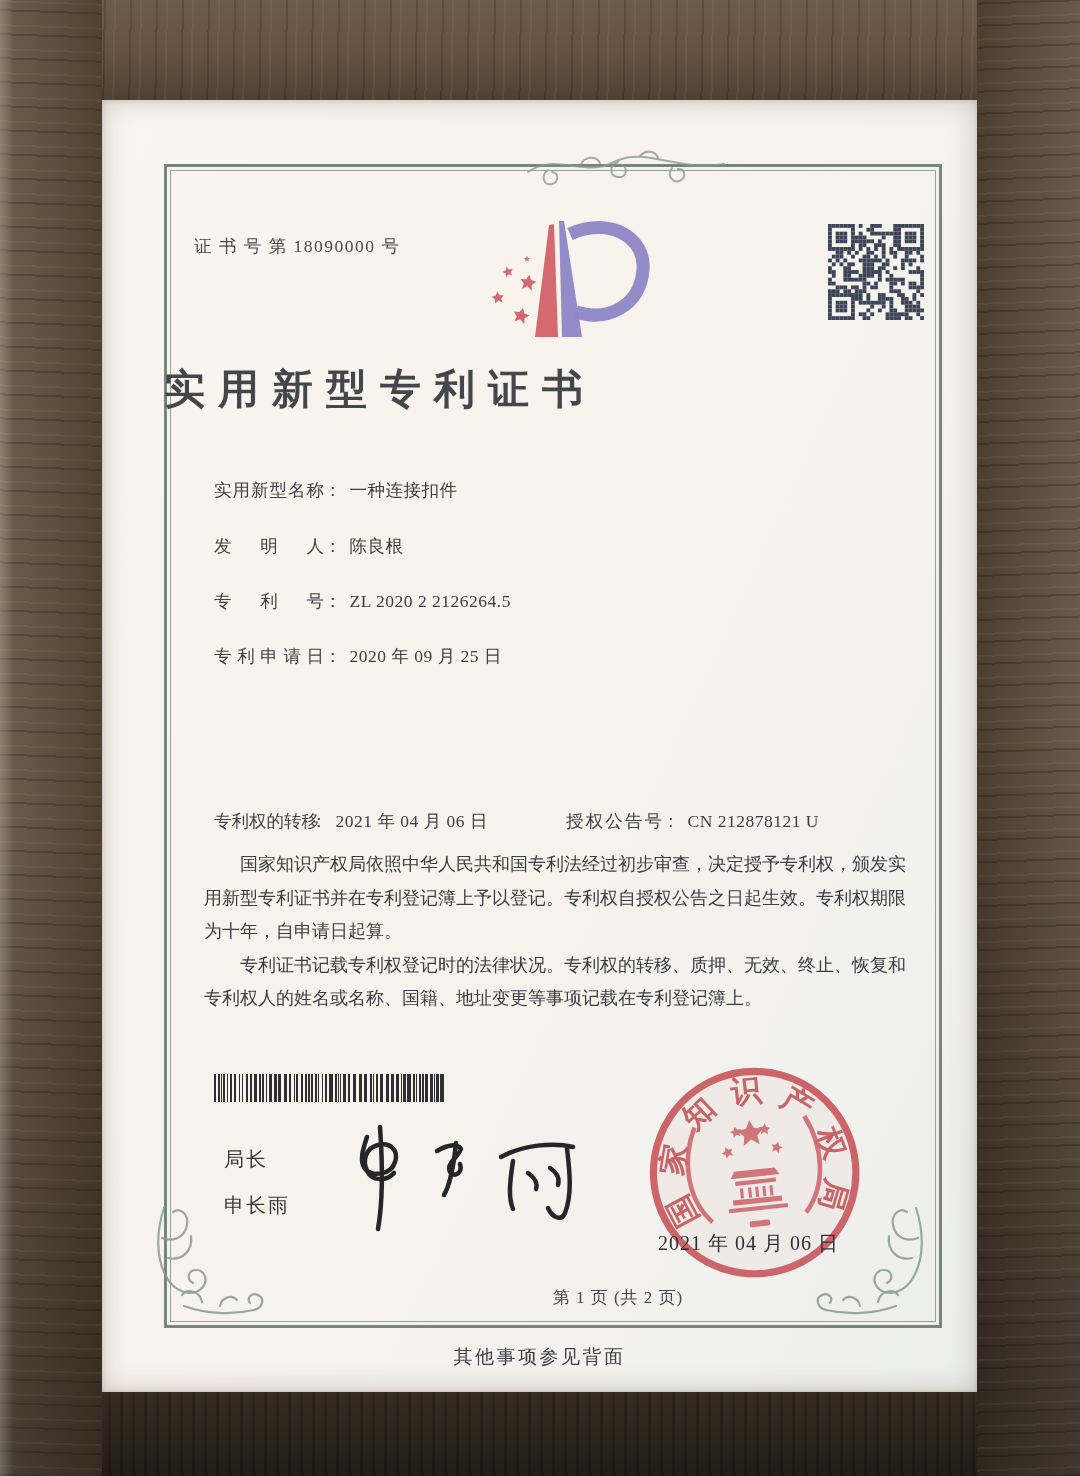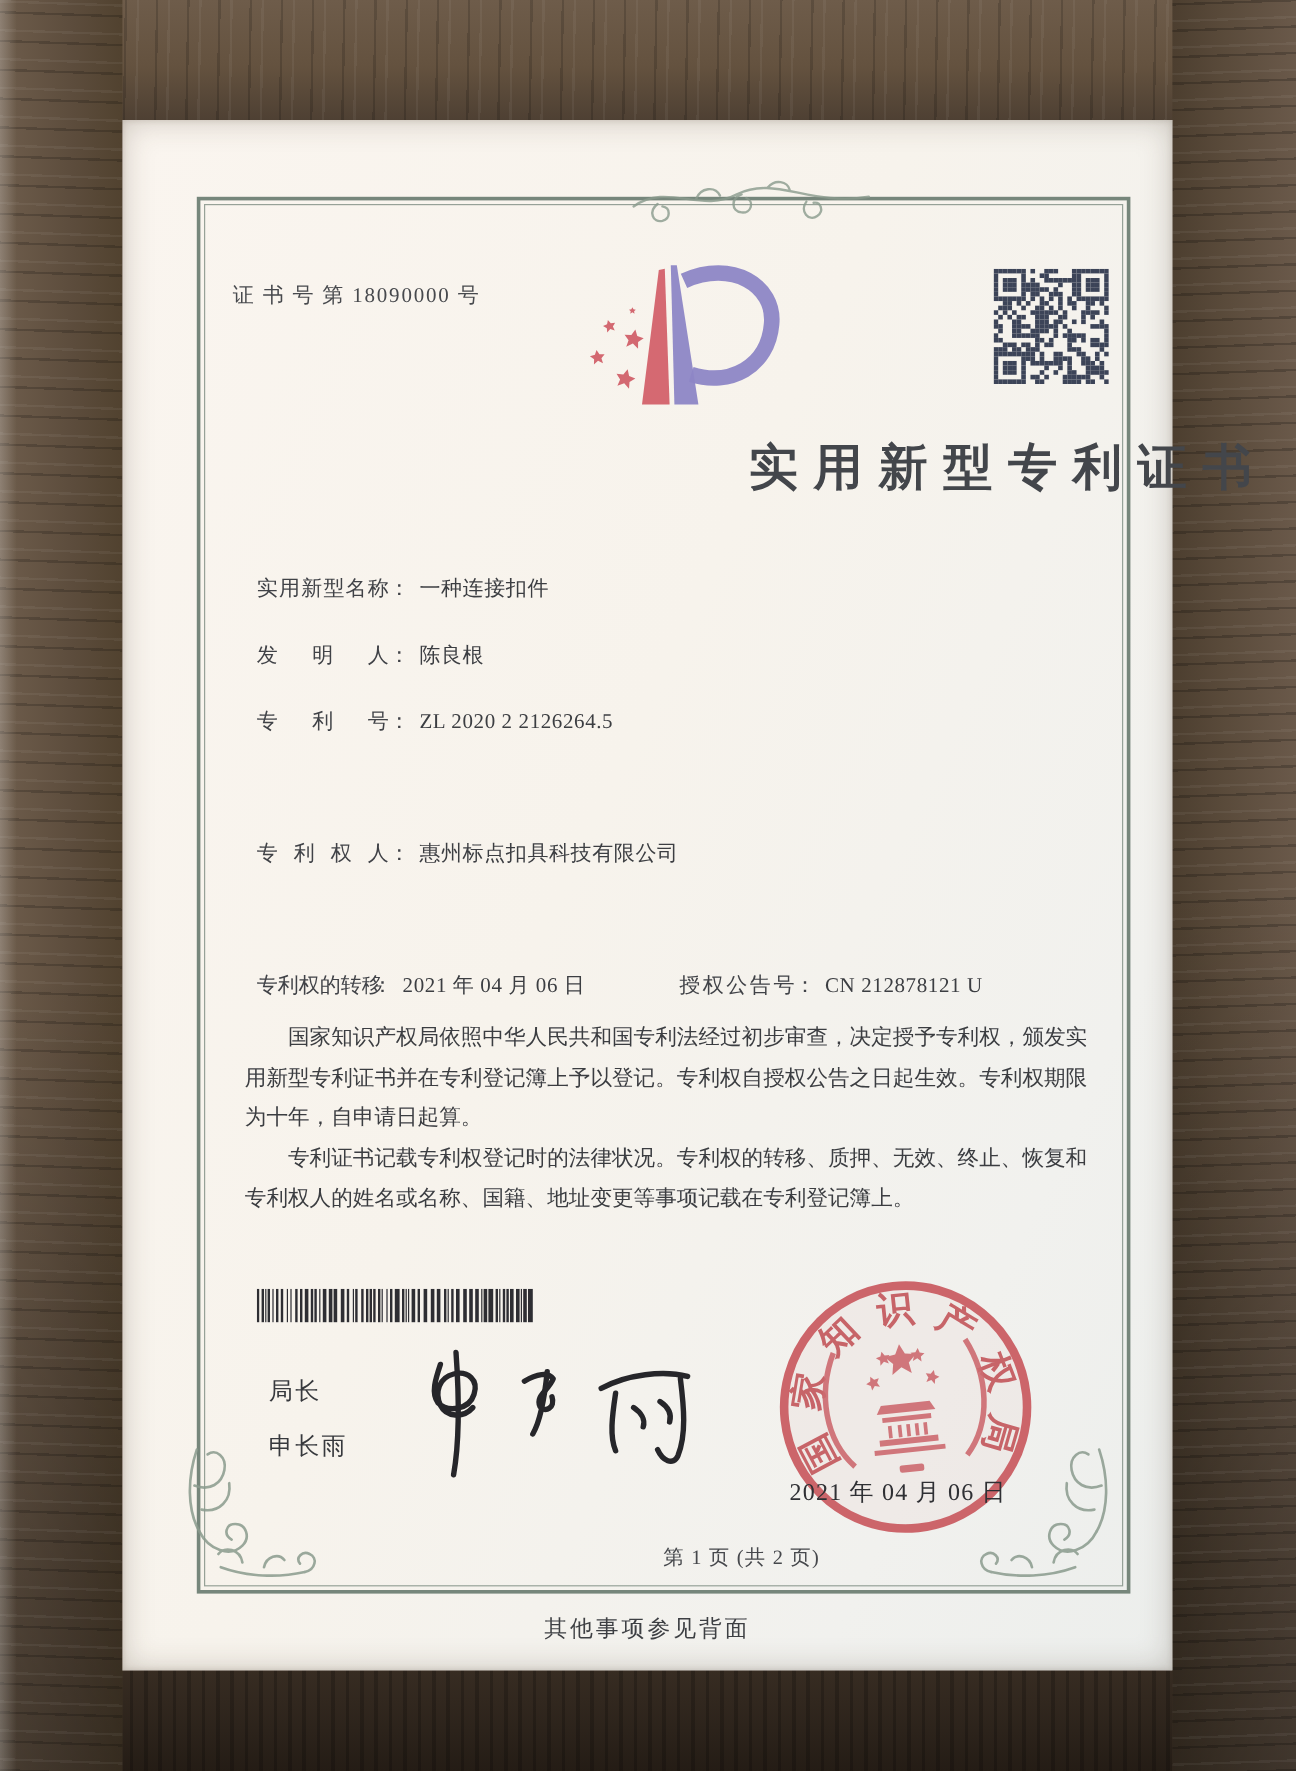--- a/index.html
+++ b/index.html
@@ -36,21 +36,21 @@
   .cert-border{position:absolute;left:62px;top:64px;width:772px;height:1158px;
     border:3px solid #76867b;}
   .cert-border .inner{position:absolute;left:3px;top:3px;right:3px;bottom:3px;
     border:1px solid rgba(118,134,123,.75);}
 
   .orn{position:absolute;pointer-events:none;}
 
   .abs{position:absolute;}
 
   .cert-no{left:92px;top:134px;font-size:17.5px;letter-spacing:1.5px;color:#47494d;}
-  .title{left:62px;top:262px;width:892px;text-align:right;font-size:41px;font-weight:600;
+  .title{left:62px;top:262px;width:892px;text-align:left;font-size:41px;font-weight:600;
          letter-spacing:13px;color:#43464b;}
 
   .frow{left:112px;width:720px;font-size:17.5px;color:#3c3e42;white-space:nowrap;}
   .flabel{display:inline-block;width:110px;text-align:justify;text-align-last:justify;color:#404247;}
   .fcolon{padding-right:8px;color:#404247;}
   .fvalue{letter-spacing:.5px;}
   .grant-second{position:absolute;left:352px;top:0;white-space:nowrap;}
   .grant-second .flabel{width:96px;}
 
   .paras{left:102px;top:748px;width:702px;}
@@ -480,22 +480,22 @@
 
     <div class="abs frow" style="top:378px;">
       <span class="flabel">实用新型名称</span><span class="fcolon">：</span><span class="fvalue">一种连接扣件</span>
     </div>
     <div class="abs frow" style="top:434px;">
       <span class="flabel">发明人</span><span class="fcolon">：</span><span class="fvalue">陈良根</span>
     </div>
     <div class="abs frow" style="top:489px;">
       <span class="flabel">专利号</span><span class="fcolon">：</span><span class="fvalue">ZL 2020 2 2126264.5</span>
     </div>
-    <div class="abs frow" style="top:599px;">
-      <span class="flabel">专利权人</span><span class="fcolon">：</span><span class="fvalue">惠州标点扣具科技有限公司</span>
+    <div class="abs frow" style="top:544px;">
+      <span class="flabel">专利申请日</span><span class="fcolon">：</span><span class="fvalue">2020 年 09 月 25 日</span>
     </div>
 
     <div class="abs frow" style="top:709px;">
       <span class="flabel" style="width:96px;">专利权的转移</span><span class="fcolon">：</span><span class="fvalue">2021 年 04 月 06 日</span>
       <span class="grant-second">
         <span class="flabel">授权公告号</span><span class="fcolon">：</span><span class="fvalue">CN 212878121 U</span>
       </span>
     </div>
 
     <div class="abs paras">

